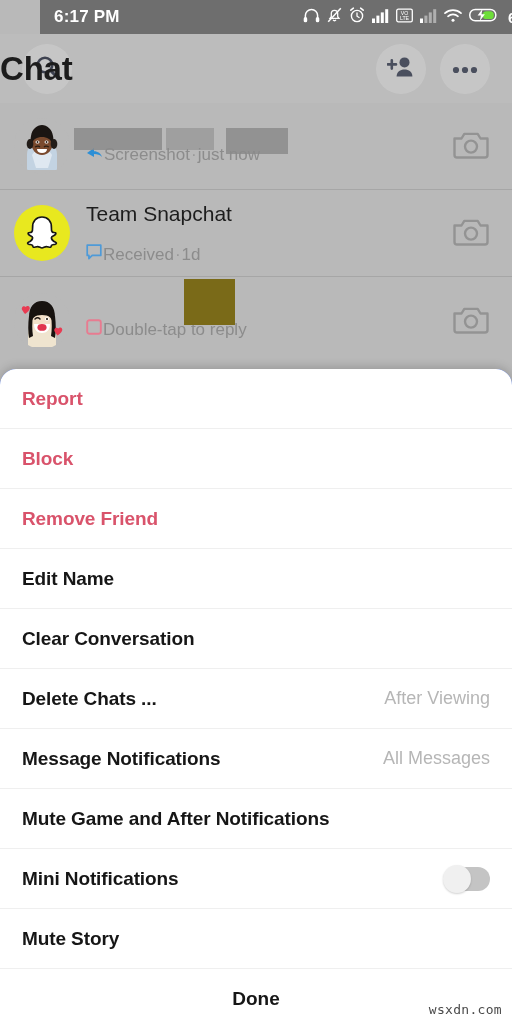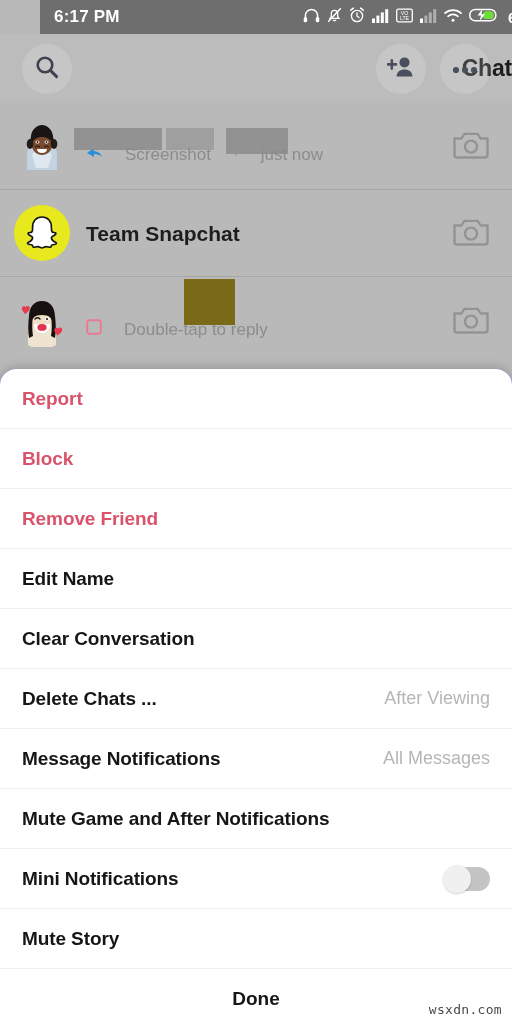--- a/index.html
+++ b/index.html
@@ -48,25 +48,24 @@
     padding: 0 22px;
     background: #bcbcbc;
   }
   .round-btn {
     width: 50px; height: 50px; border-radius: 50%;
     background: rgba(255,255,255,0.16);
     display: flex; align-items: center; justify-content: center;
     flex: none;
   }
   .header-title {
-    position: absolute; left: 0; right: 0; text-align: right;
-    font-size: 23px; font-weight: bold; color: #1c1c1c;
+    position: absolute; left: 0; right: 0; text-align: left;
+    font-size: 33px; font-weight: bold; color: #1c1c1c;
     letter-spacing: -0.2px;
     pointer-events: none;
-    padding-left: 42px;
   }
   .header-right {
     margin-left: auto; display: flex; align-items: center; gap: 14px;
     z-index: 2;
   }
 
   
   .chat-list { position: absolute; top: 103px; left: 0; width: 512px; }
   .chat-row {
     position: relative;
@@ -76,25 +75,25 @@
     border-bottom: 1px solid rgba(120,120,120,0.28);
   }
   .avatar {
     width: 56px; height: 56px; border-radius: 50%;
     flex: none; overflow: hidden;
     display: flex; align-items: center; justify-content: center;
   }
   .avatar.ghost { background: #e8e81f; }
   .chat-mid { flex: 1; padding-left: 16px; position: relative; min-width: 0; }
   .chat-name {
-    font-size: 21px; font-weight: bold; color: #1d1d1d;
+    font-size: 21px; font-weight: normal; color: #1d1d1d;
     line-height: 25px; white-space: nowrap;
   }
   .chat-sub {
-    display: flex; align-items: center; gap: 22px;
+    display: flex; align-items: center; gap: 1px;
     font-size: 17px; color: #8c8c8c; line-height: 22px; margin-top: 18px;
   }
   .chat-sub .dot { color: #9a9a9a; }
   .redact {
     position: absolute; background: #8a8a8a; opacity: 0.82;
   }
   .redact-olive { position: absolute; background: #7a6a18; }
   .cam { flex: none; opacity: 0.62; }
 
   
@@ -309,20 +308,30 @@
     </div>
 
     <div class="chat-row">
       <div class="avatar ghost">
         <svg width="40" height="40" viewBox="0 0 40 40">
           <path d="M20 4c6 0 9.6 4.4 9.4 10.4-.1 2.4.2 4 .9 4.6.8.7 2.3.3 3.2.8.8.5.3 1.7-1.1 2.5-1.6.9-3 1.4-3 2.4 0 1 1.6 3.4 4.2 4.6 1.2.6 1 1.6-.5 2-1.3.3-2.9.3-3.5 1-.4.5-.3 1.6-1 1.9-1 .4-2.6-.6-4.2-.6-1.7 0-3 1.4-4.4 1.4s-2.7-1.4-4.4-1.4c-1.6 0-3.2 1-4.2.6-.7-.3-.6-1.4-1-1.9-.6-.7-2.2-.7-3.5-1-1.5-.4-1.7-1.4-.5-2C9 28.1 10.6 25.7 10.6 24.7c0-1-1.4-1.5-3-2.4-1.4-.8-1.9-2-1.1-2.5.9-.5 2.4-.1 3.2-.8.7-.6 1-2.2.9-4.6C10.4 8.4 14 4 20 4z" fill="#ffffff" stroke="#161616" stroke-width="1.7" stroke-linejoin="round"></path>
         </svg>
       </div>
       <div class="chat-mid">
         <div class="chat-name">Team Snapchat</div>
+        <div class="chat-sub">
+          <span>
+            <svg width="16" height="16" viewBox="0 0 16 16" fill="none">
+              <path d="M1.2 1.2h13.6v10.2H6.2L2.9 14.6v-3.2H1.2z" stroke="#4e9ad8" stroke-width="1.7" fill="none" stroke-linejoin="round"></path>
+            </svg>
+          </span>
+          <span>Received</span>
+          <span class="dot">·</span>
+          <span>1d</span>
+        </div>
       </div>
       <div class="cam">
         <svg width="38" height="32" viewBox="0 0 38 32" fill="none">
           <path d="M2.5 10.5h7l2.8-4.6h13.4l2.8 4.6h7v16.4c0 1.5-1.2 2.6-2.6 2.6H5.1c-1.5 0-2.6-1.1-2.6-2.6z" stroke="#7d7d7d" stroke-width="2.4" fill="none" stroke-linejoin="round"></path>
           <circle cx="19" cy="18.6" r="6" stroke="#7d7d7d" stroke-width="2.4" fill="none"></circle>
         </svg>
       </div>
     </div>
 
     <div class="chat-row" style="border-bottom:none;">

